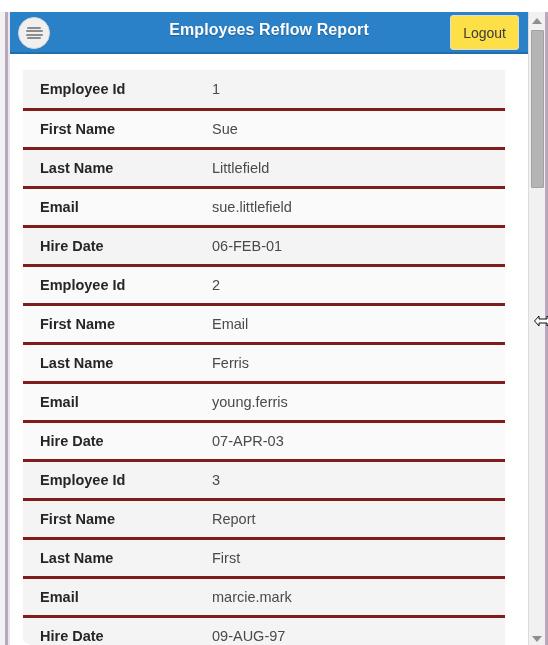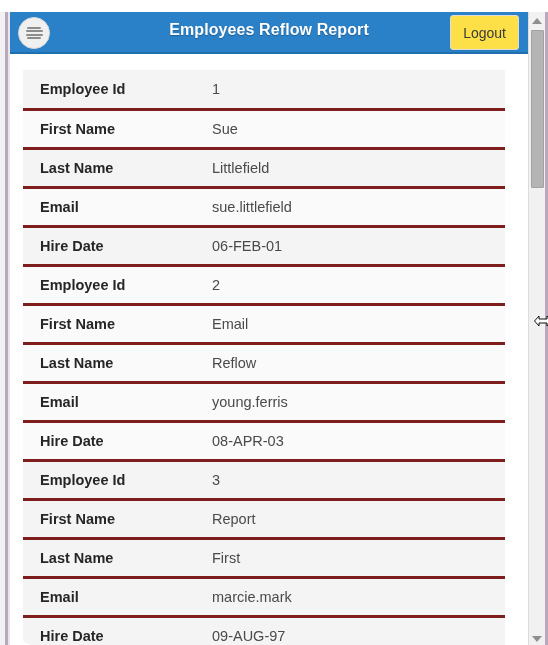--- a/index.html
+++ b/index.html
@@ -310,29 +310,29 @@
           <tr class="shade-b">
             <td class="label">Employee Id</td>
             <td class="value">2</td>
           </tr>
           <tr class="shade-b">
             <td class="label">First Name</td>
             <td class="value">Email</td>
           </tr>
           <tr class="shade-b">
             <td class="label">Last Name</td>
-            <td class="value">Reflow</td>
+            <td class="value">Ferris</td>
           </tr>
           <tr class="shade-b">
             <td class="label">Email</td>
             <td class="value">young.ferris</td>
           </tr>
           <tr class="shade-b">
             <td class="label">Hire Date</td>
-            <td class="value">08-APR-03</td>
+            <td class="value">07-APR-03</td>
           </tr>
 
           <tr class="shade-a">
             <td class="label">Employee Id</td>
             <td class="value">3</td>
           </tr>
           <tr class="shade-a">
             <td class="label">First Name</td>
             <td class="value">Report</td>
           </tr>

